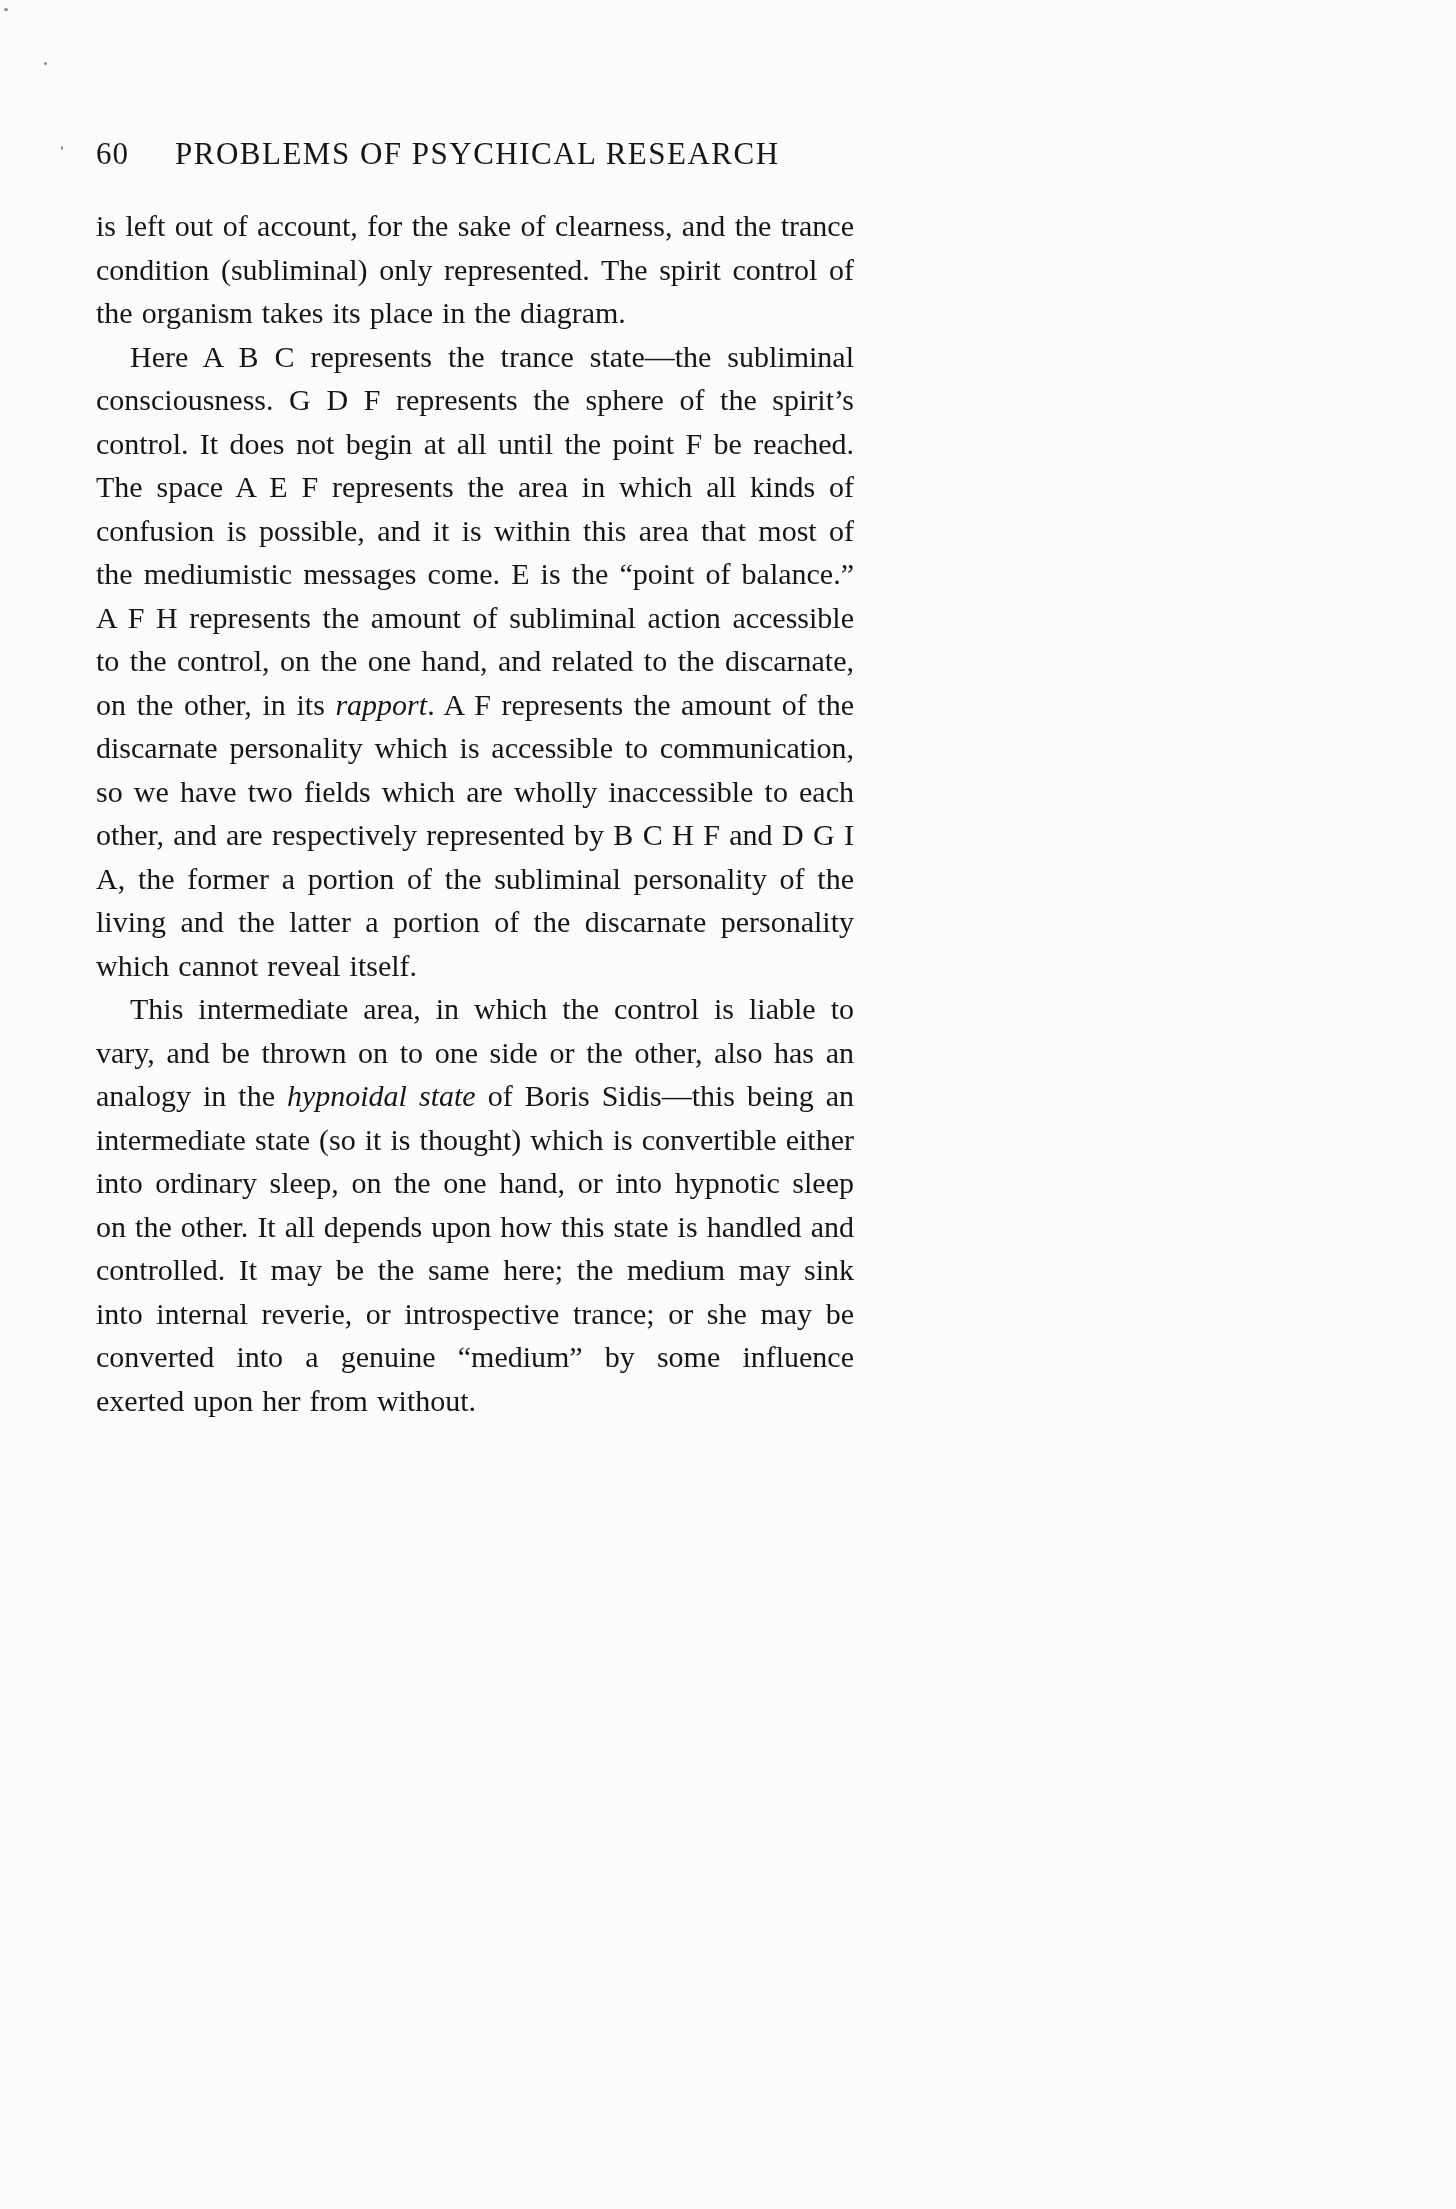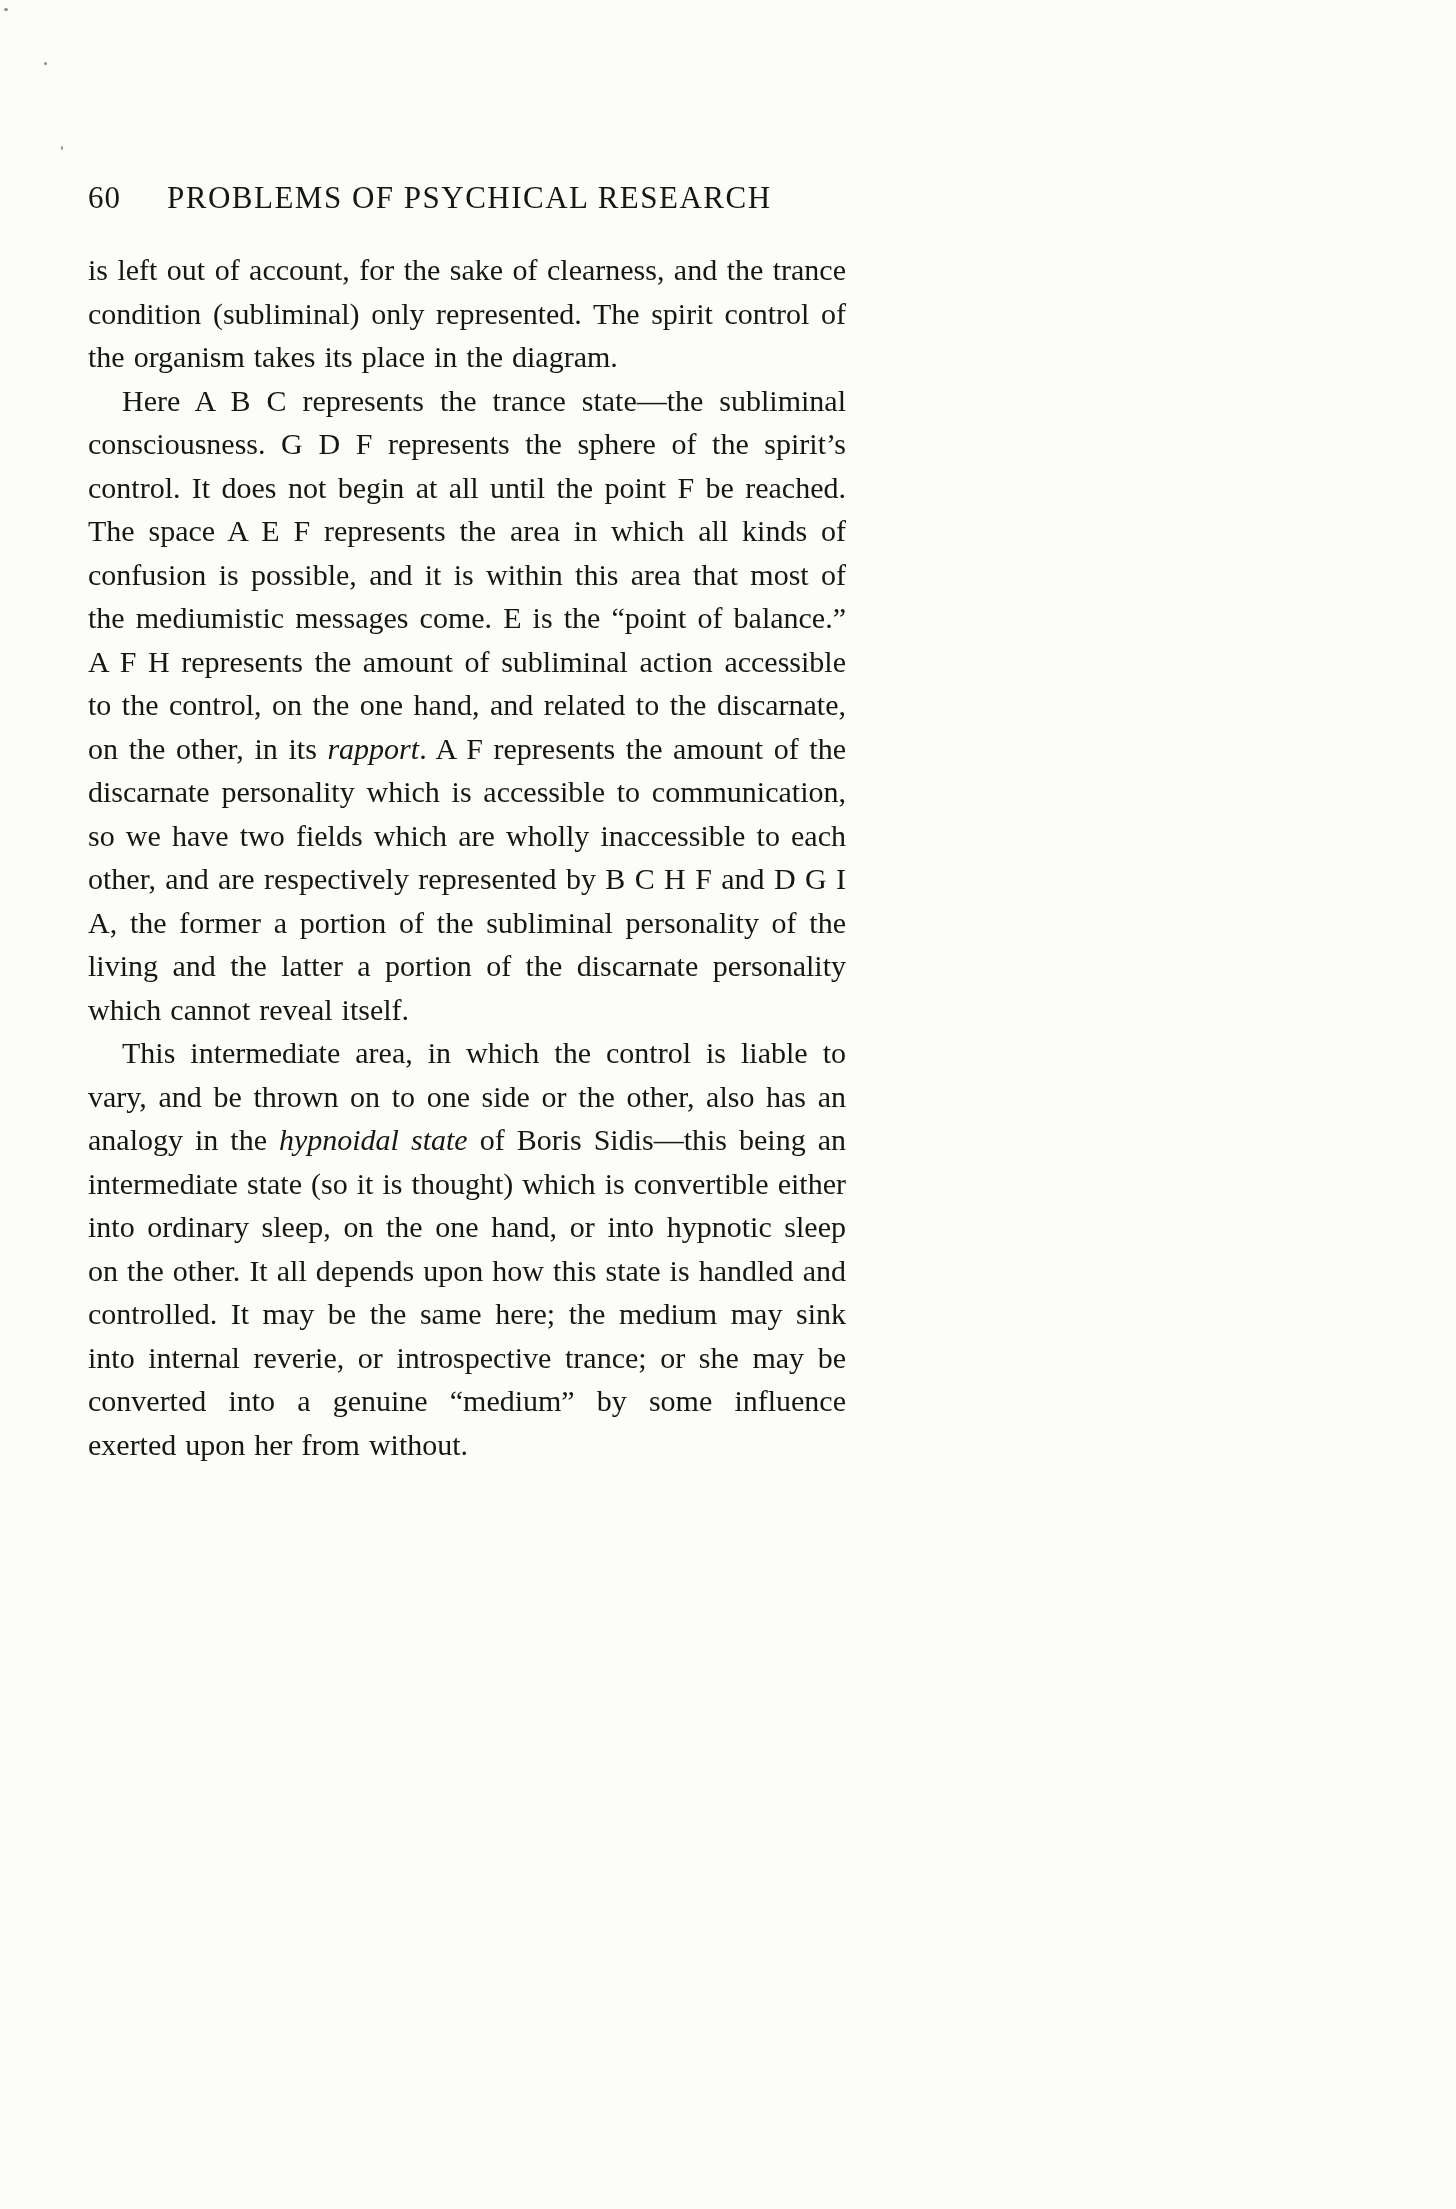--- a/index.html
+++ b/index.html
@@ -9,38 +9,37 @@
     width: 1456px;
     height: 2209px;
     margin: 0 auto;
     background: #fcfcfa;
     font-family: "Liberation Serif", serif;
     color: #171614;
     overflow: hidden;
   }
   .content {
     position: absolute;
-    left: 88px;
+    left: 96px;
     top: 136px;
     width: 758px;
   }
   .header {
     display: flex;
     align-items: baseline;
     font-size: 31px;
     margin-bottom: 32px;
     white-space: nowrap;
   }
   .page-number {
     margin-right: 46px;
     letter-spacing: 1px;
   }
   .running-title {
     letter-spacing: 1.5px;
-    margin-top: 44px;
   }
   .text-block p {
     font-size: 30px;
     line-height: 43.5px;
     text-align: justify;
     word-spacing: 1.5px;
     font-family: Liberation Serif, serif;
   }
   .text-block p.indent {
     text-indent: 34px;

